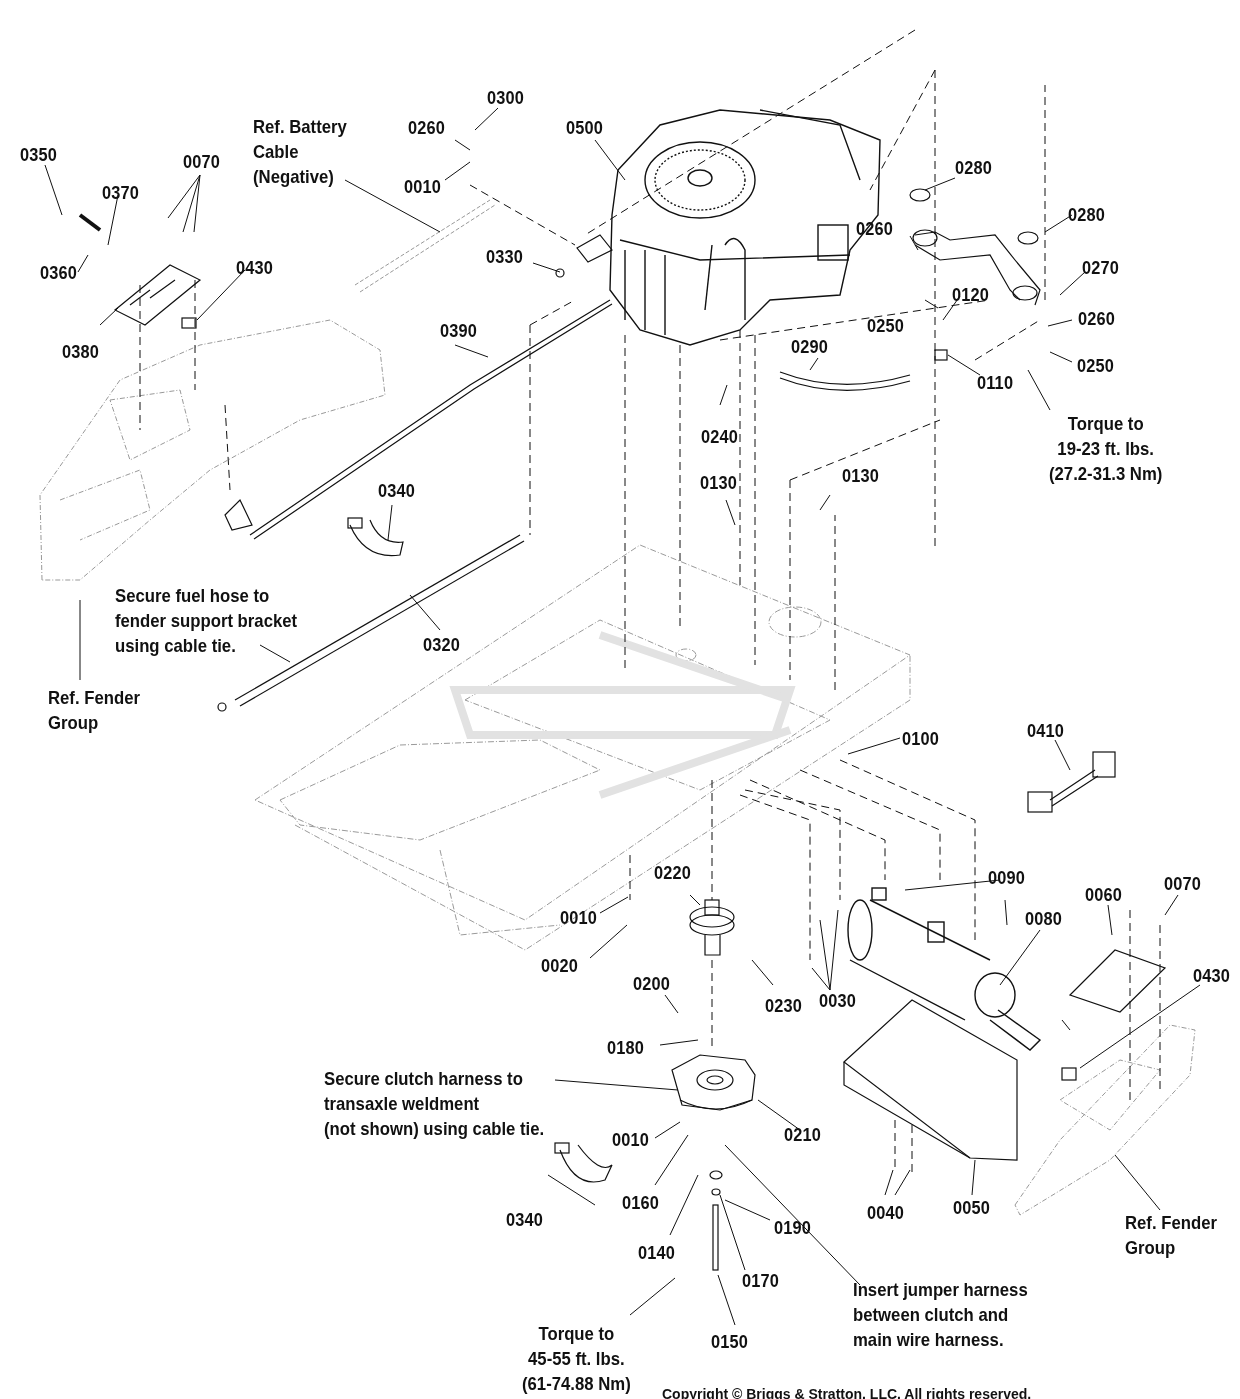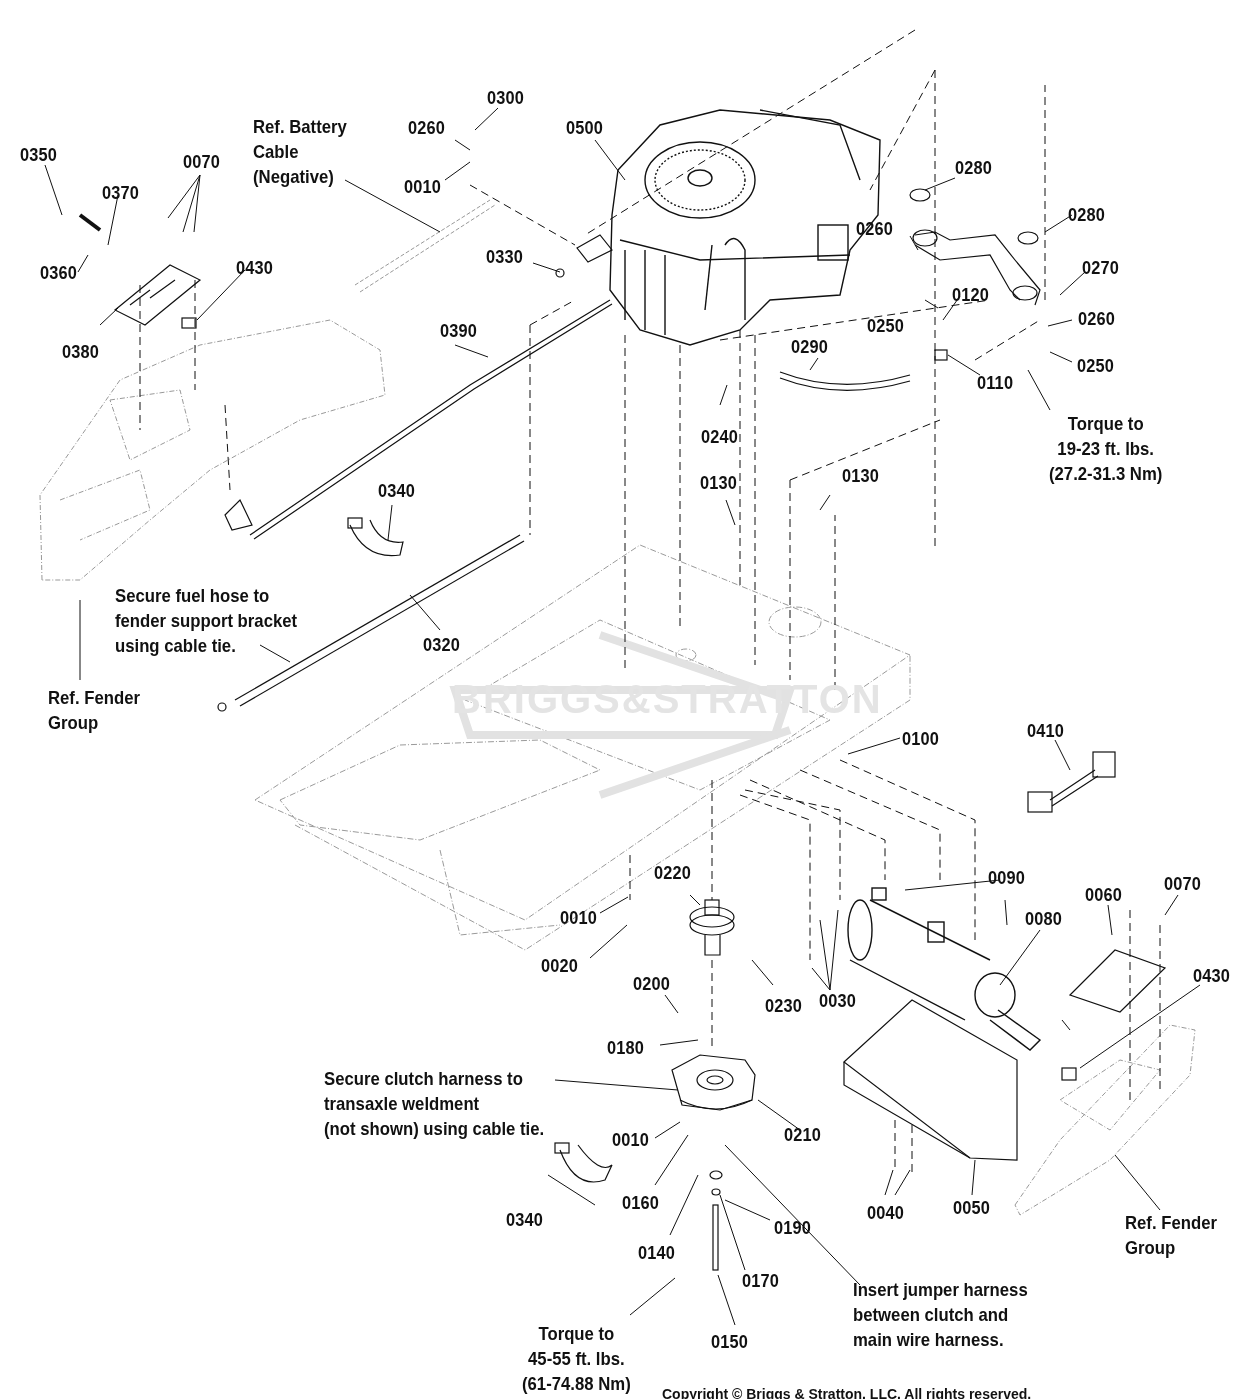--- a/index.html
+++ b/index.html
@@ -238,21 +238,20 @@
       <path d="M860 1285 L725 1145"></path>
       <path d="M595 1205 L548 1175"></path>
       <path d="M885 1195 L893 1170 M895 1195 L910 1170"></path>
       <path d="M972 1195 L975 1160"></path>
       <path d="M1160 1210 L1115 1155"></path>
       <path d="M1028 370 L1050 410"></path>
       <path d="M1062 1020 L1070 1030"></path>
     </g>
   </svg>
 
-  <div class="watermark">BRIGGS&amp;STRATTON</div>
 
   <div class="callout" style="left:20px;top:145px">0350</div>
   <div class="callout" style="left:102px;top:183px">0370</div>
   <div class="callout" style="left:40px;top:263px">0360</div>
   <div class="callout" style="left:183px;top:152px">0070</div>
   <div class="callout" style="left:62px;top:342px">0380</div>
   <div class="callout" style="left:236px;top:258px">0430</div>
   <div class="callout" style="left:487px;top:88px">0300</div>
   <div class="callout" style="left:408px;top:118px">0260</div>
   <div class="callout" style="left:404px;top:177px">0010</div>

